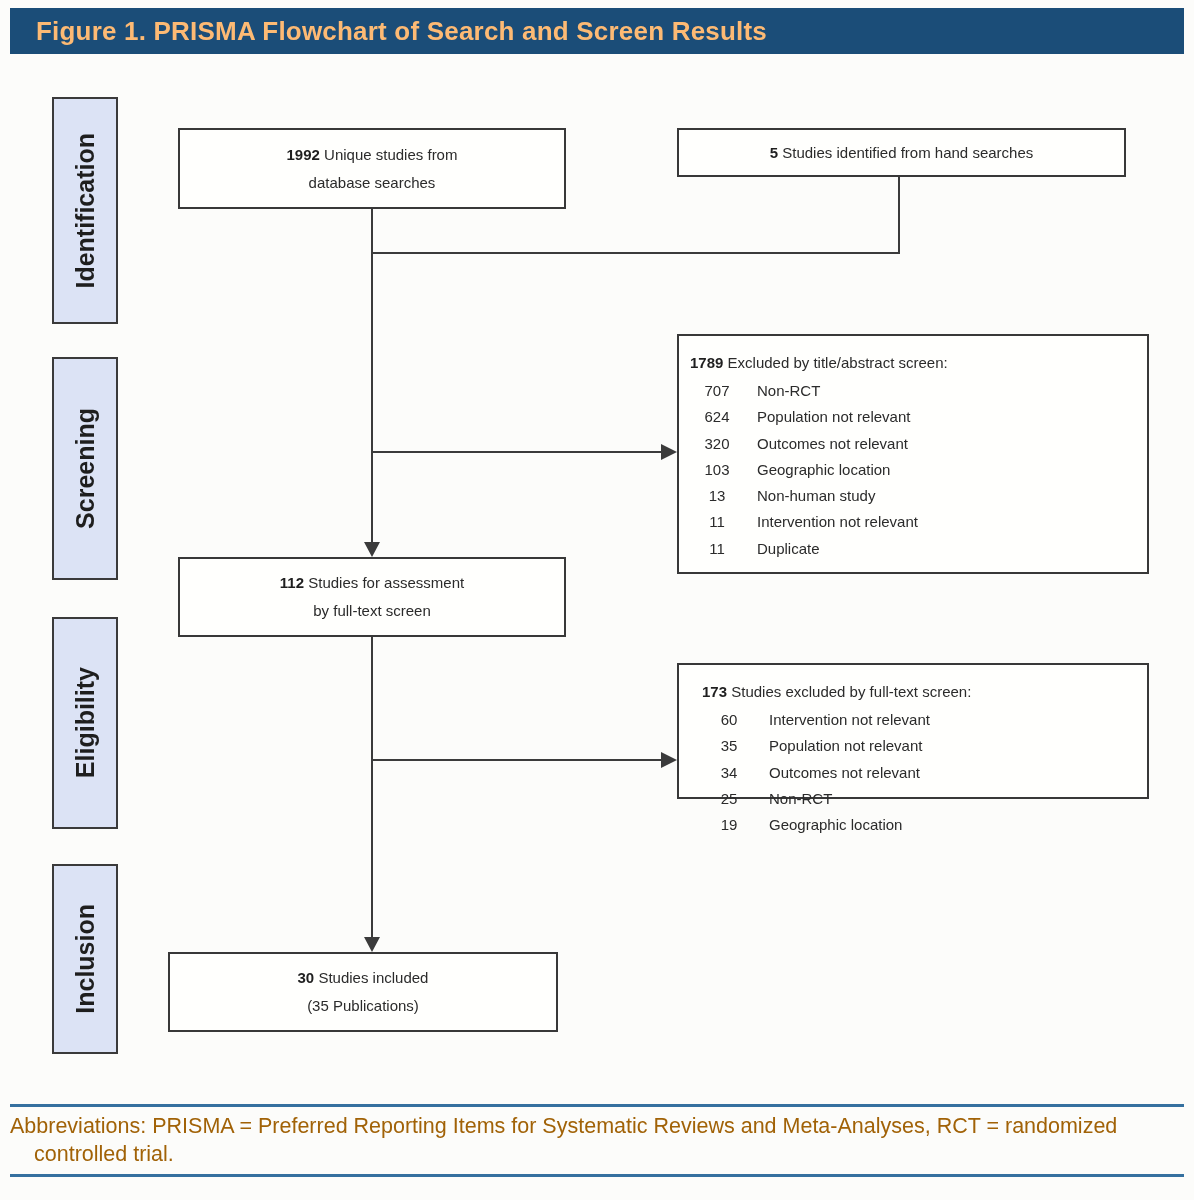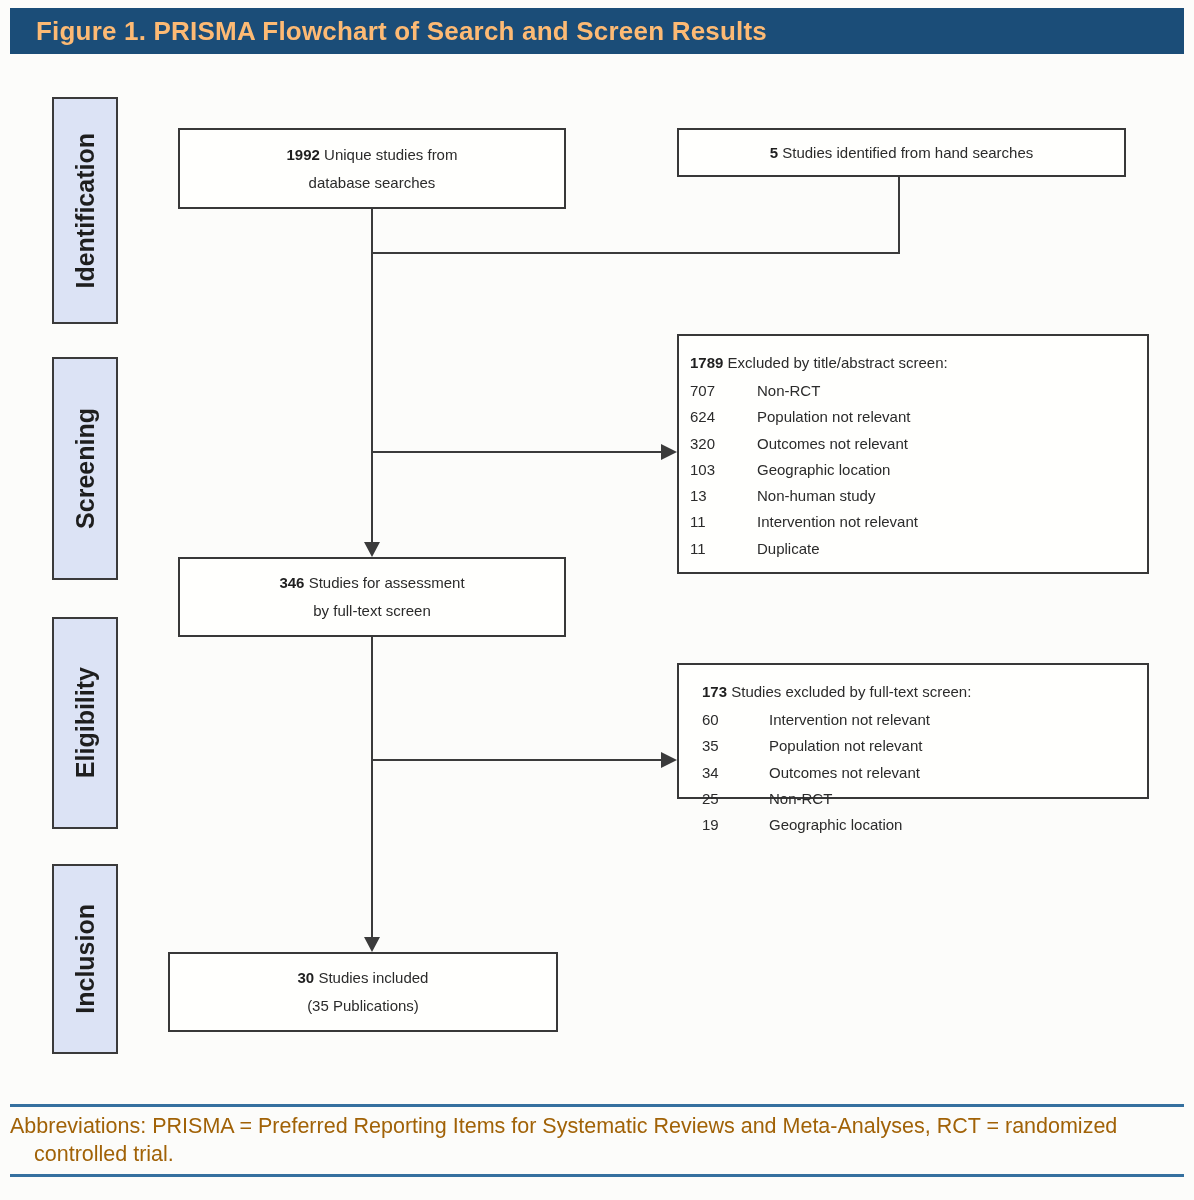--- a/index.html
+++ b/index.html
@@ -55,21 +55,21 @@
   }
   .num{font-weight:bold;color:#1f1f1f;}
   #box-db{left:178px;top:128px;width:388px;height:81px;}
   #box-hand{left:677px;top:128px;width:449px;height:49px;text-align:center;}
   #box-screen-excl{left:677px;top:334px;width:472px;height:240px;padding:13px 8px 0 11px;}
   #box-ft-assess{left:178px;top:557px;width:388px;height:80px;}
   #box-ft-excl{left:677px;top:663px;width:472px;height:136px;padding:13px 8px 0 23px;}
   #box-included{left:168px;top:952px;width:390px;height:80px;}
   .excl-heading{line-height:27px;margin-bottom:2px;white-space:nowrap;}
   .excl-row{display:flex;line-height:26.3px;white-space:nowrap;}
-  .excl-row .count{width:54px;text-align:left;flex:0 0 54px;}
+  .excl-row .count{width:54px;text-align:center;flex:0 0 54px;}
   .excl-row .reason{margin-left:13px;}
   
   .line{position:absolute;background:#3b3b3b;}
   .arrow-right{
     position:absolute;width:0;height:0;
     border-top:8px solid transparent;
     border-bottom:8px solid transparent;
     border-left:16px solid #3b3b3b;
   }
   .arrow-down{
@@ -154,21 +154,21 @@
         <span class="count">11</span>
         <span class="reason">Intervention not relevant</span>
       </div>
     <div class="excl-row">
         <span class="count">11</span>
         <span class="reason">Duplicate</span>
       </div>
   </div>
 
   <div class="fbox center" id="box-ft-assess">
-    <div><span class="num">346</span> <span>Studies for assessment</span></div>
+    <div><span class="num">112</span> <span>Studies for assessment</span></div>
     <div>by full-text screen</div>
   </div>
 
   <div class="fbox" id="box-ft-excl">
     <div class="excl-heading"><span class="num">173</span> <span>Studies excluded by full-text screen:</span></div>
     <div class="excl-row">
         <span class="count">60</span>
         <span class="reason">Intervention not relevant</span>
       </div>
     <div class="excl-row">

